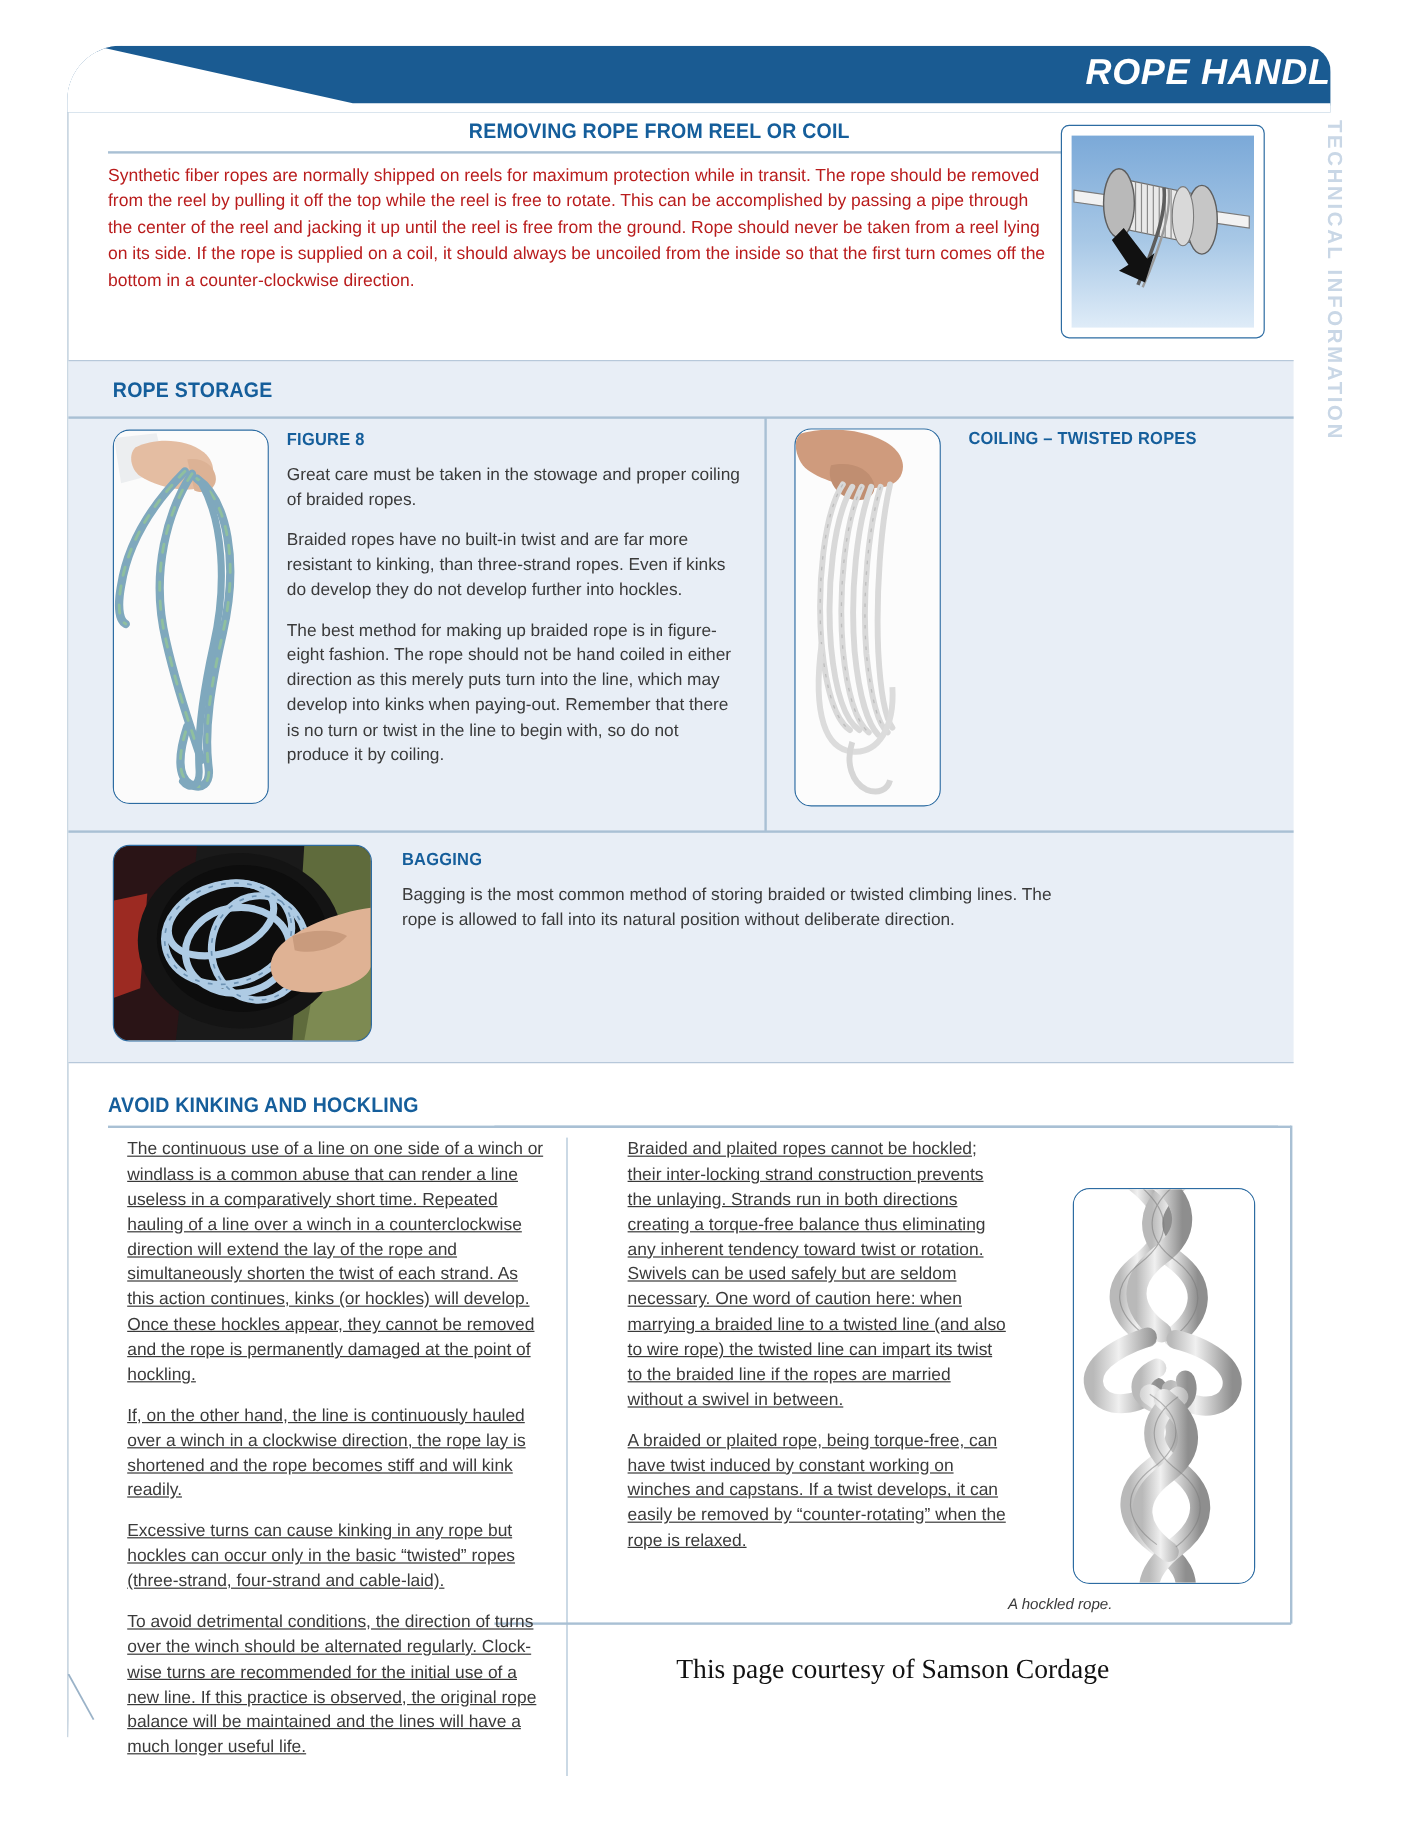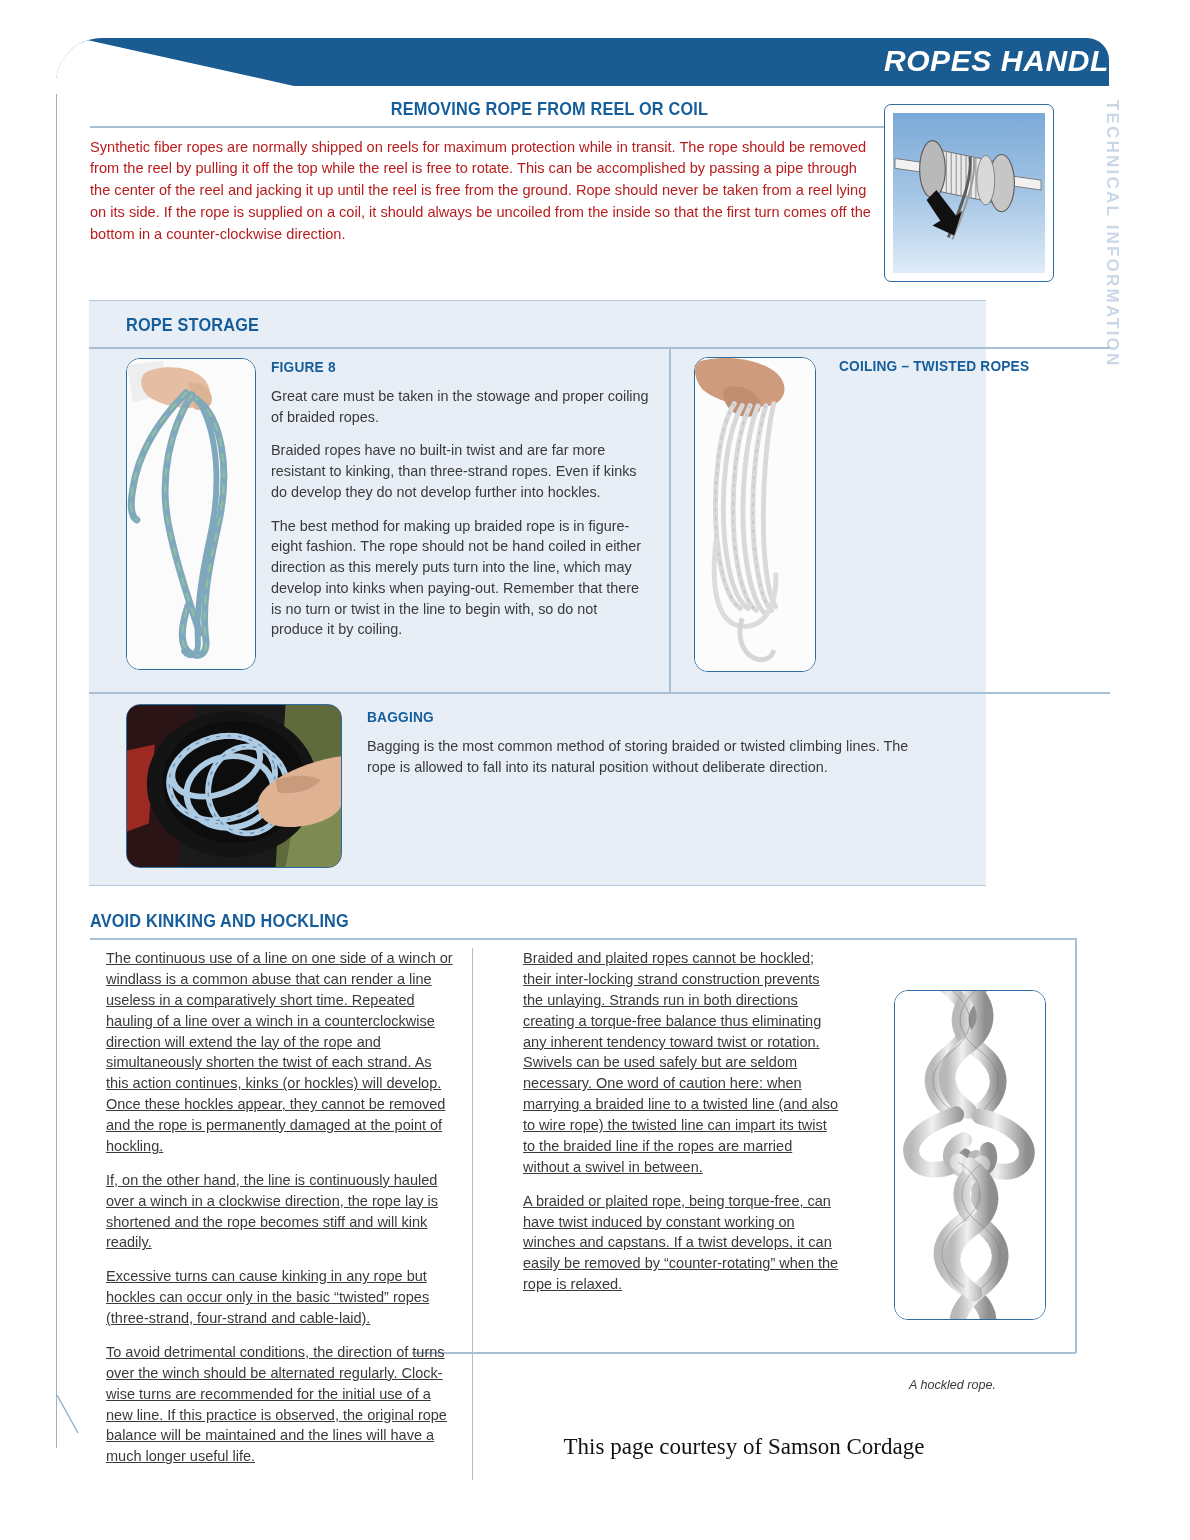--- a/index.html
+++ b/index.html
@@ -112,25 +112,24 @@
     width: 100%; height: 100%;
     background: linear-gradient(180deg,#7ba9d8 0%, #a8c8e6 55%, #dfecf8 100%);
     position: relative;
     overflow: hidden;
   }
 
   
   .sec-storage {
     position: absolute;
     left: 57px; top: 300px;
-    width: 897px; height: 586px;
+    width: 1021px; height: 586px;
     background: #e8eef6;
     border-top: 1.5px solid #b7c8da;
     border-bottom: 1.5px solid #b7c8da;
-    margin-left: 32px;
   }
   .storage-head {
     position: absolute;
     left: 37px; top: 14px;
   }
   .storage-rule {
     position: absolute;
     left: 0; top: 46px;
     width: 1021px; height: 1.5px;
     background: #a9c0d4;
@@ -247,26 +246,24 @@
   }
   .hockle-box {
     position: absolute;
     left: 54px; top: 42px;
     width: 152px; height: 330px;
   }
   .hockle-cap {
     position: absolute;
     left: 0; top: 382px;
     width: 225px;
-    text-align: center;
     font-size: 12.6px;
     font-style: italic;
     color: #3a3a3a;
     font-family: "Liberation Sans", sans-serif;
-    margin-top: 48px;
   }
   .kink-bottom-rule {
     position: absolute;
     left: 412px; top: 1352px;
     width: 664px; height: 1.5px;
     background: #a9c0d4;
   }
   .kink-right-edge {
     position: absolute;
     left: 1075px; top: 938px;
@@ -276,21 +273,21 @@
   .kink-top-edge {
     position: absolute;
     left: 412px; top: 938px;
     width: 664px; height: 1.5px;
     background: #a9c0d4;
   }
 
   
   .footer-note {
     position: absolute;
-    left: 412px; top: 1434px;
+    left: 412px; top: 1378px;
     width: 664px;
     text-align: center;
     font-family: "Liberation Serif", serif;
     font-size: 23px;
     color: #111111;
   }
 </style>
 </head>
 <body>
 
@@ -306,21 +303,21 @@
         <path d="M46,0 H1031 A22,22 0 0 1 1053,22 V56 H0 V46 A46,46 0 0 1 46,0 Z"></path>
       </clipPath>
     </defs>
     <g clip-path="url(#bannerClip)">
       <rect x="0" y="0" width="1053" height="56" fill="#1a5b92"></rect>
       <path d="M0,0 L0,56 L1053,56 L1053,50 L230,50 L0,0 Z" fill="#ffffff"></path>
       <path d="M-5,-6 L238,48 L1053,48 L1053,56 L-5,56 Z" fill="#ffffff"></path>
     </g>
   </svg>
 </div>
-<div class="header-title">ROPES HANDLING</div>
+<div class="header-title">ROPE HANDLING</div>
 
 <div class="side-tab">TECHNICAL INFORMATION</div>
 
 <div class="sec-removing">
   <div class="head-row">
     <div class="sec-head">REMOVING ROPE FROM REEL OR COIL</div>
   </div>
   <div class="rule"></div>
   <p>Synthetic fiber ropes are normally shipped on reels for maximum protection while in transit. The rope should be removed from the reel by pulling it off the top while the reel is free to rotate. This can be accomplished by passing a pipe through the center of the reel and jacking it up until the reel is free from the ground. Rope should never be taken from a reel lying on its side. If the rope is supplied on a coil, it should always be uncoiled from the inside so that the first turn comes off the bottom in a counter-clockwise direction.</p>
 

